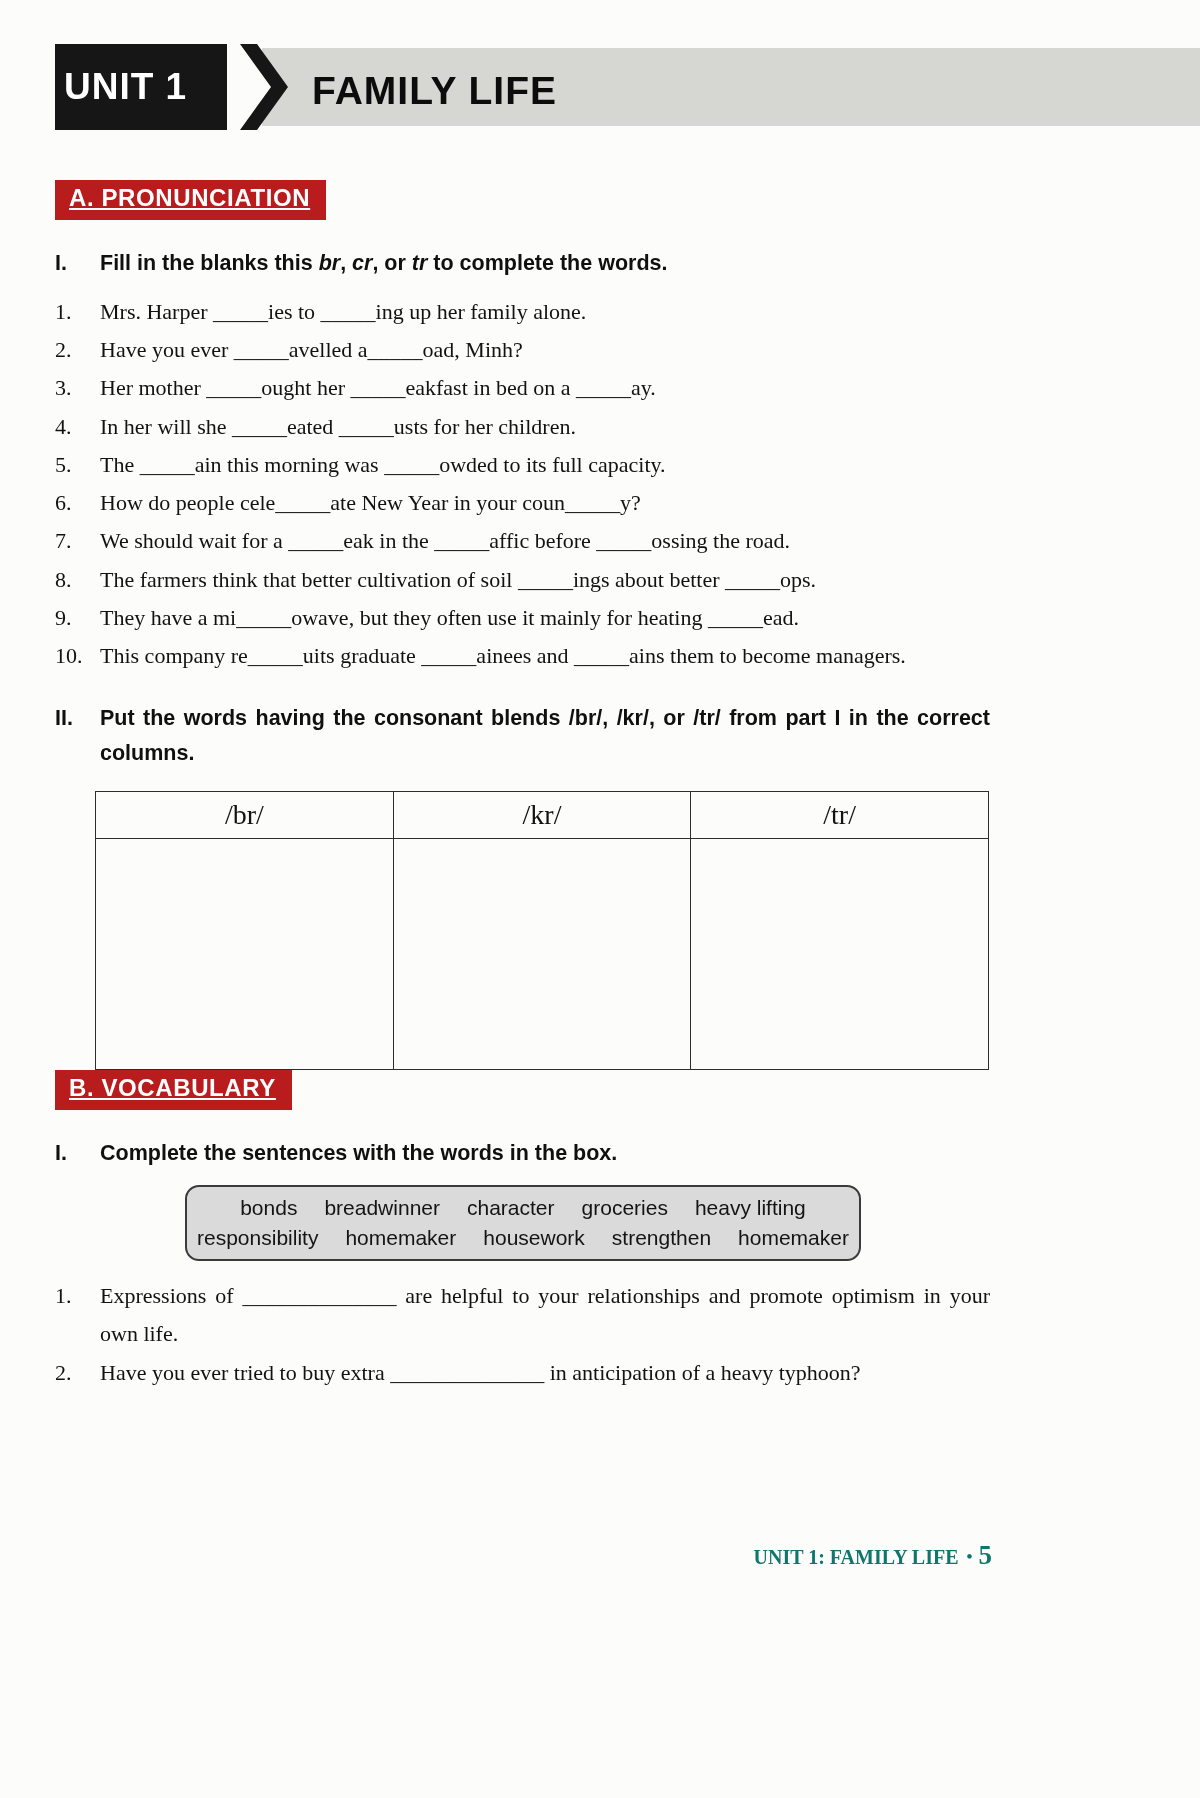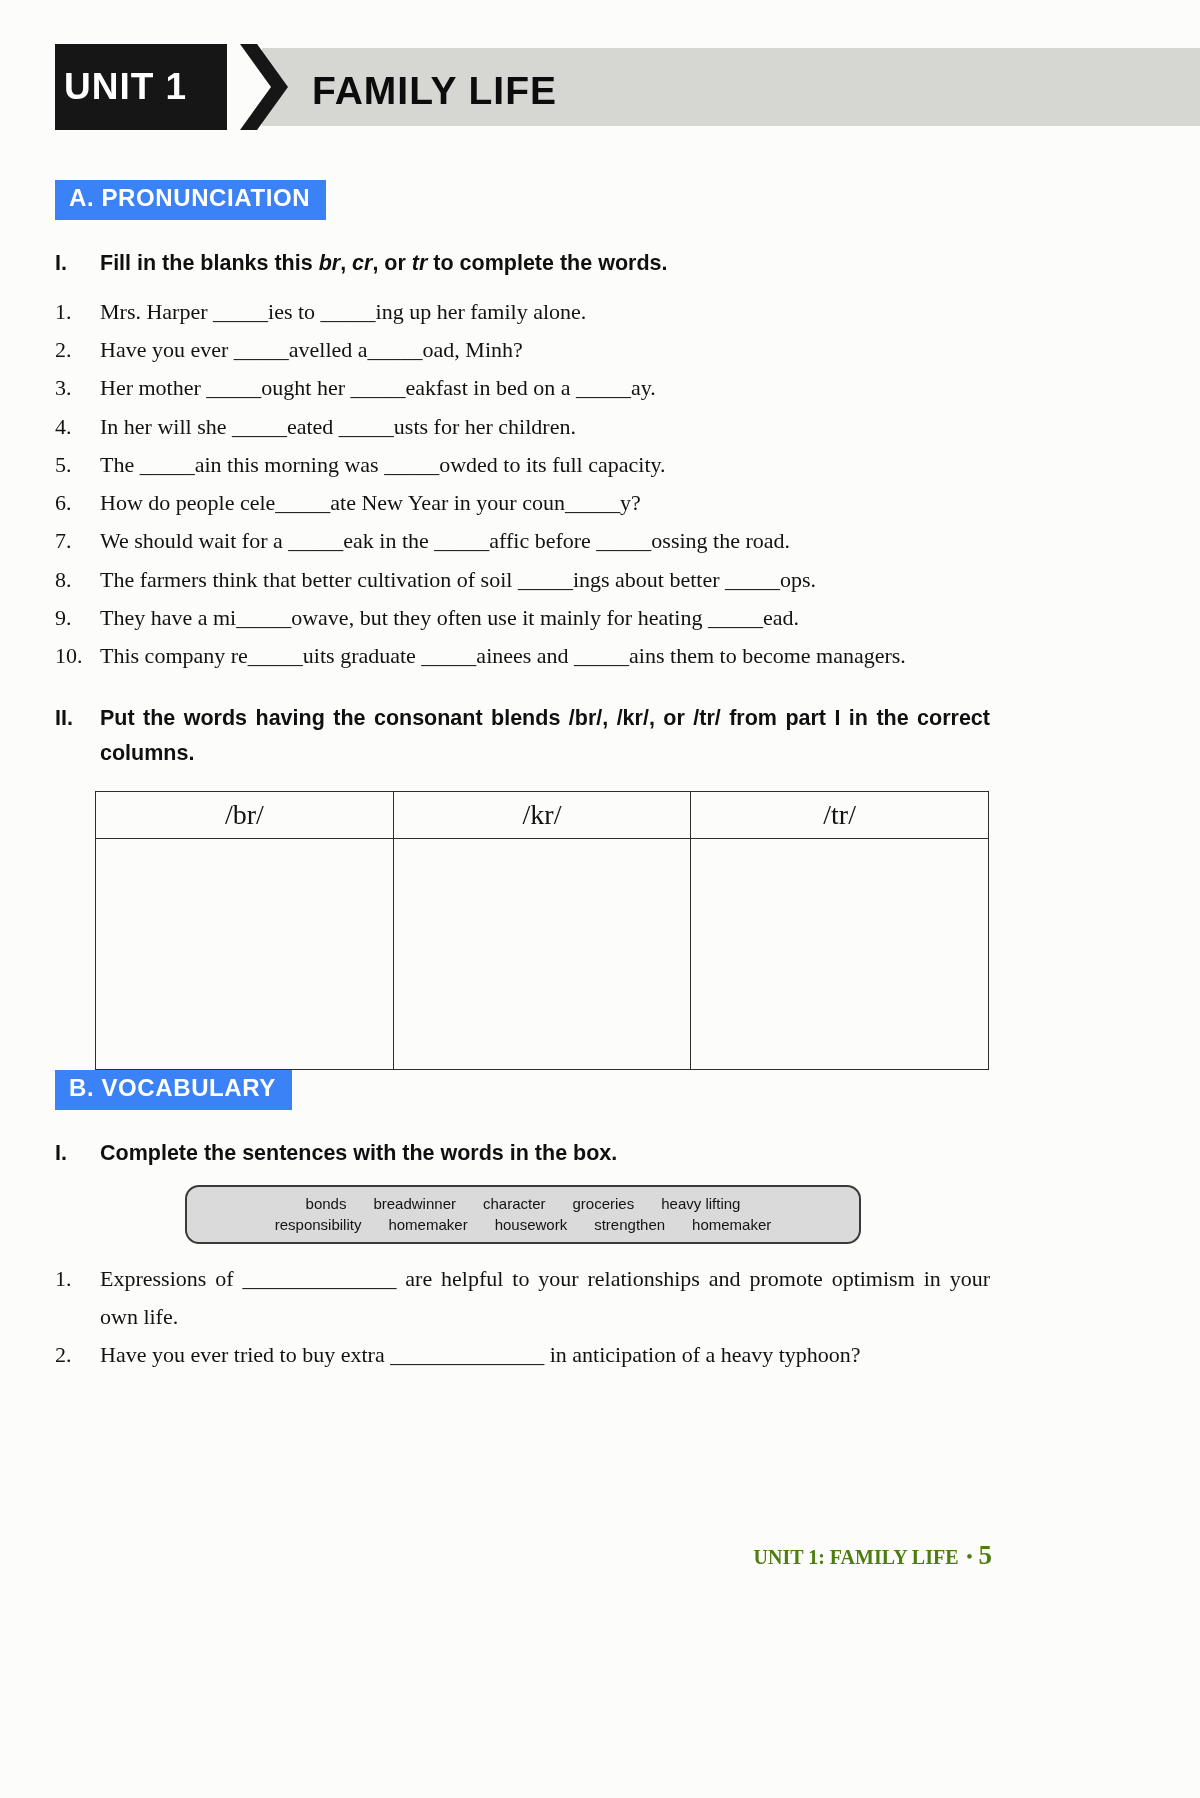--- a/index.html
+++ b/index.html
@@ -37,24 +37,25 @@
     position: absolute; left: 308px; top: 50%; transform: translateY(-50%);
     margin: 4px; font-family: "Liberation Sans", sans-serif; font-weight: bold;
     font-size: 39px; letter-spacing: 1px; color: #0c0c0c;
   }
 
   
   .content { position: absolute; left: 55px; top: 180px; width: 935px; }
 
   .sec-box {
     display: block; width: fit-content;
-    background: #3b82f6; color: #ffffff;
+    background: #b91c1c; color: #ffffff;
     font-family: "Liberation Sans", sans-serif; font-weight: bold;
     font-size: 24px; letter-spacing: 0.6px;
     padding: 4px 16px 8px 14px;
+    text-decoration: underline;
   }
   .sec-box-b { }
 
   .ex-head {
     display: flex; margin-top: 26px;
     font-family: "Liberation Sans", sans-serif; font-weight: bold;
     font-size: 21.5px; line-height: 1.62; color: #101010;
   }
   .ex-num { flex: 0 0 45px; }
   .ex-inst { flex: 1; }
@@ -80,28 +81,28 @@
 
   
   .word-box {
     box-sizing: border-box; width: 676px; margin: 14px 0 0 130px;
     background: #dadada; border: 2px solid #3a3a3a; border-radius: 14px;
     padding: 6px 10px;
   }
   .wb-line {
     display: flex; justify-content: center; gap: 27px;
     font-family: "Liberation Sans", sans-serif;
-    font-size: 15px; line-height: 1.43; color: #141414;
+    font-size: 21px; line-height: 1.43; color: #141414;
     white-space: nowrap;
   }
 
   
   .footer {
     position: absolute; top: 1540px; left: 0; right: 208px;
-    text-align: right; font-weight: bold; font-size: 20px; color: #4d7c0f;
+    text-align: right; font-weight: bold; font-size: 20px; color: #0f766e;
     font-family: "Liberation Serif", serif;
   }
   .footer .sep { margin: 0 2px 0 8px; font-size: 17px; vertical-align: 2px; }
   .footer .pnum { font-size: 27px; margin-left: 4px; }
 </style>
 </head>
 <body>
 
 <div class="page">
 

